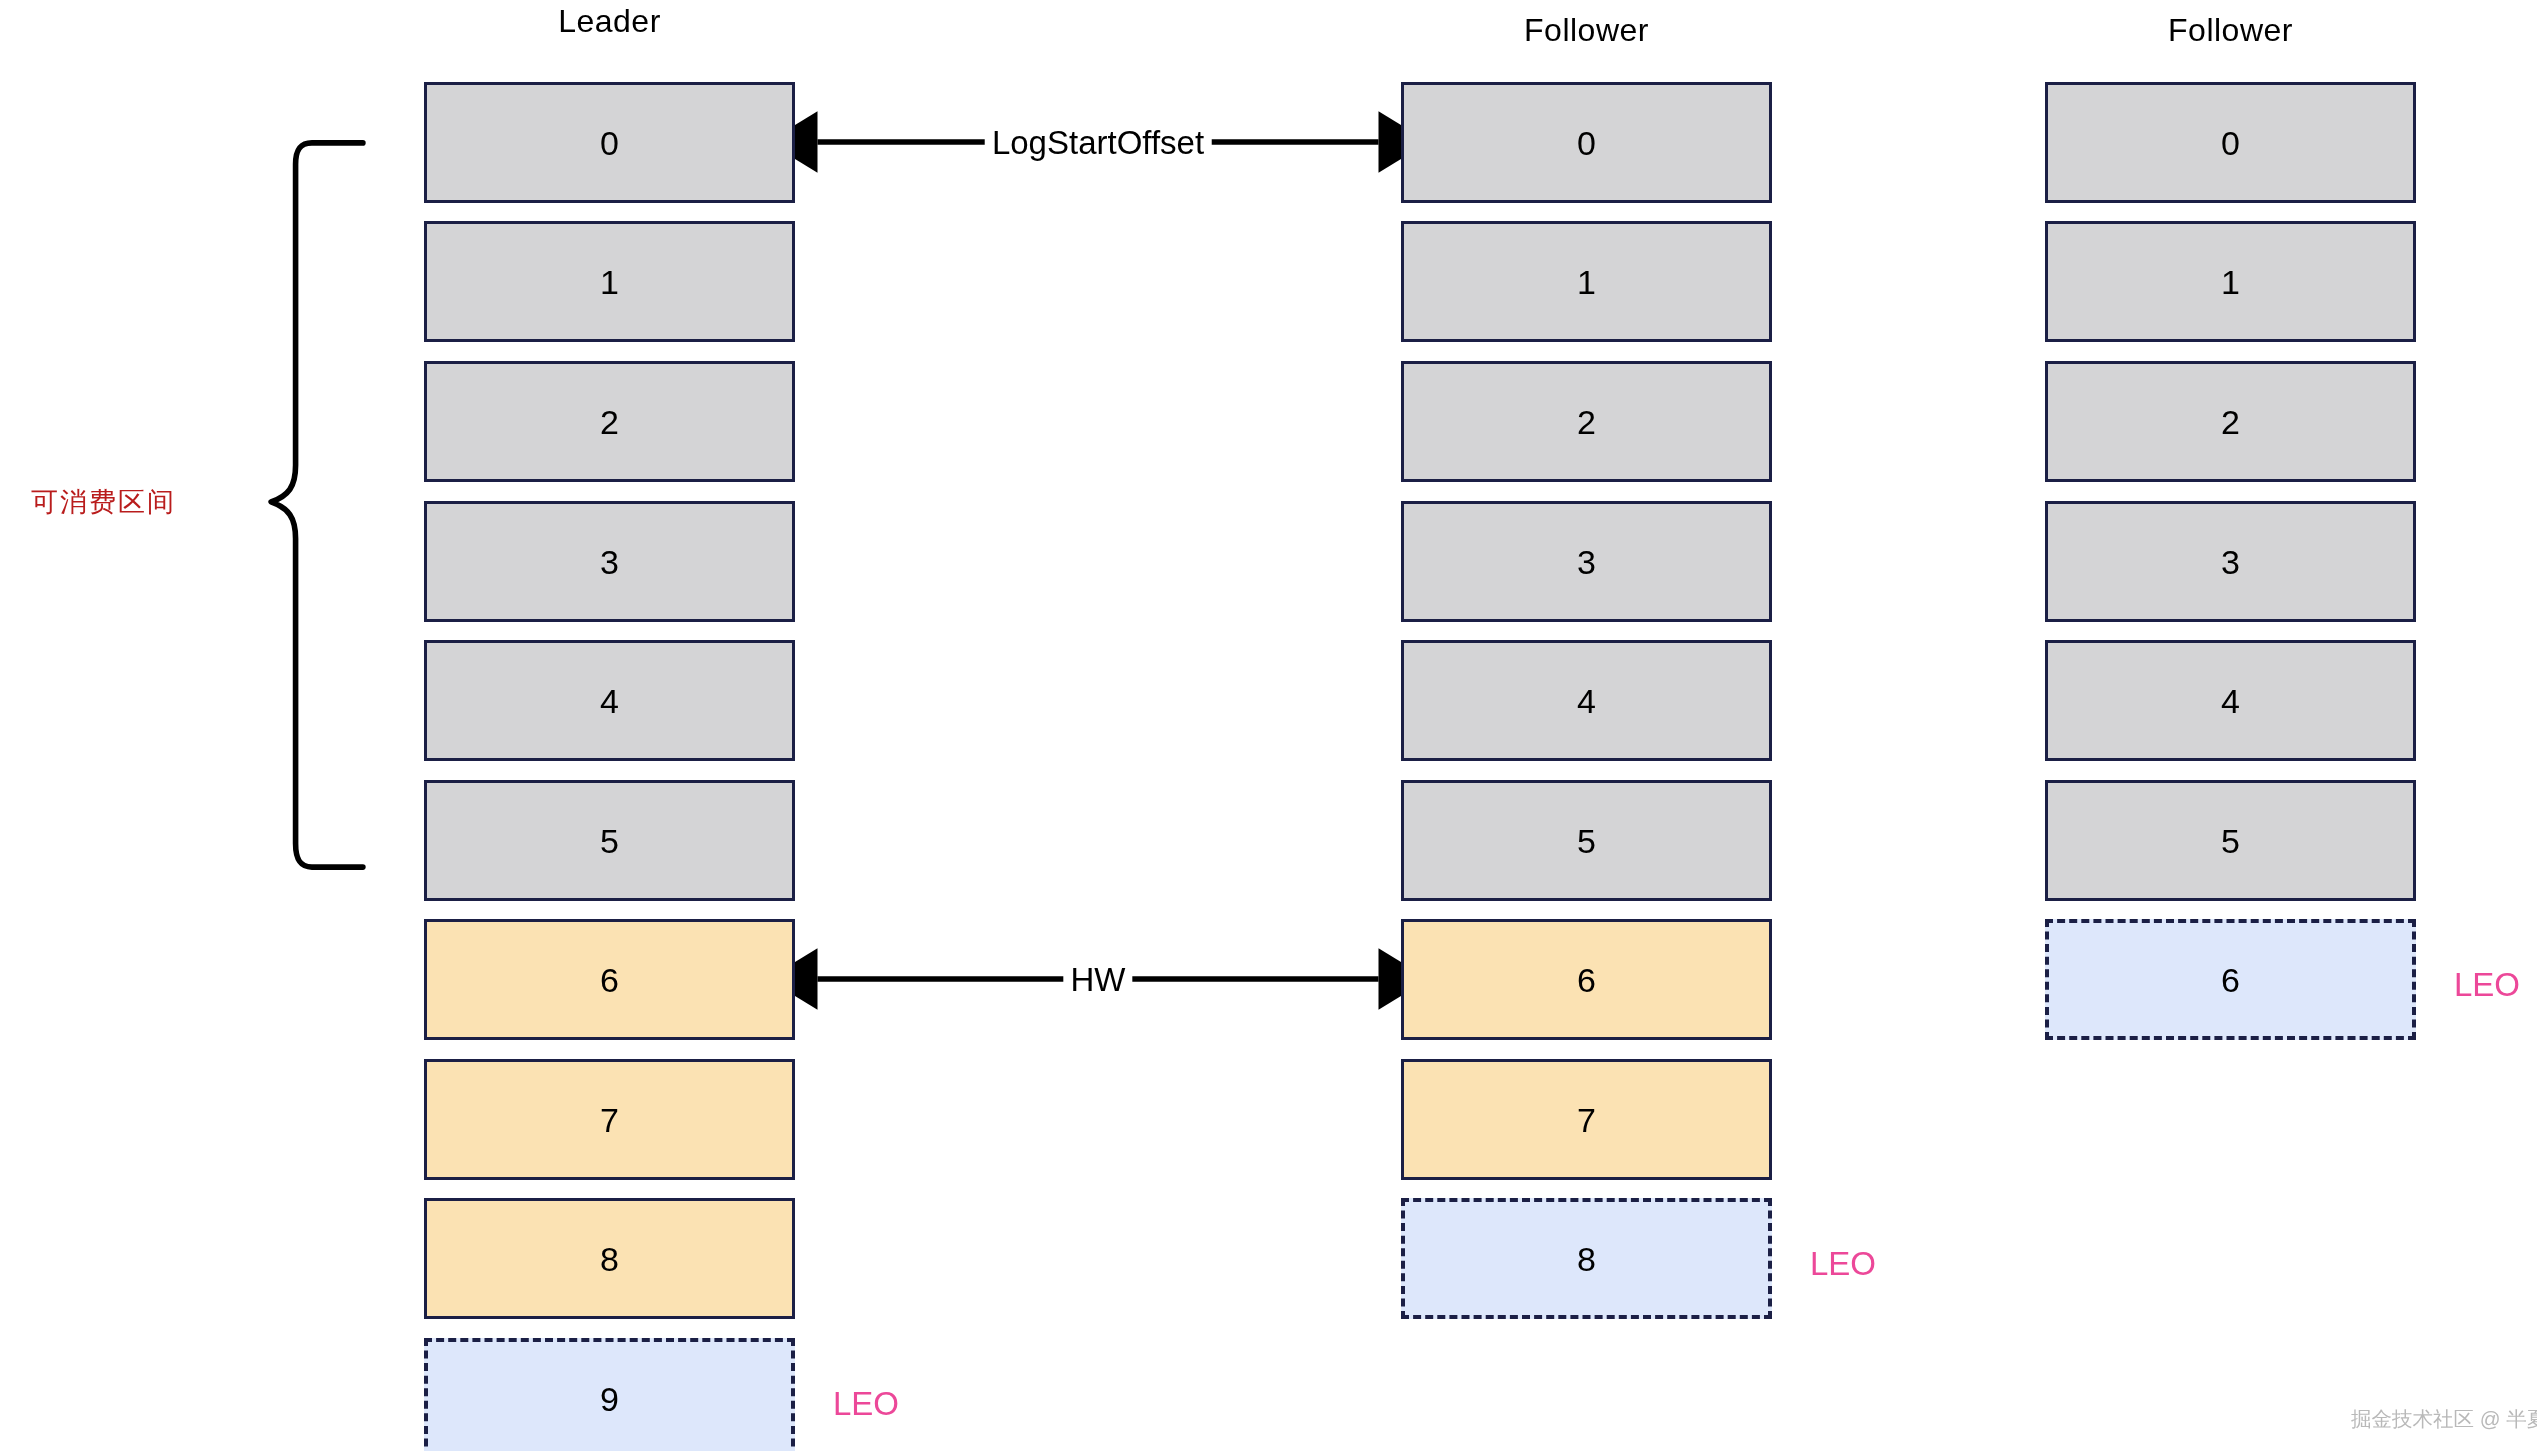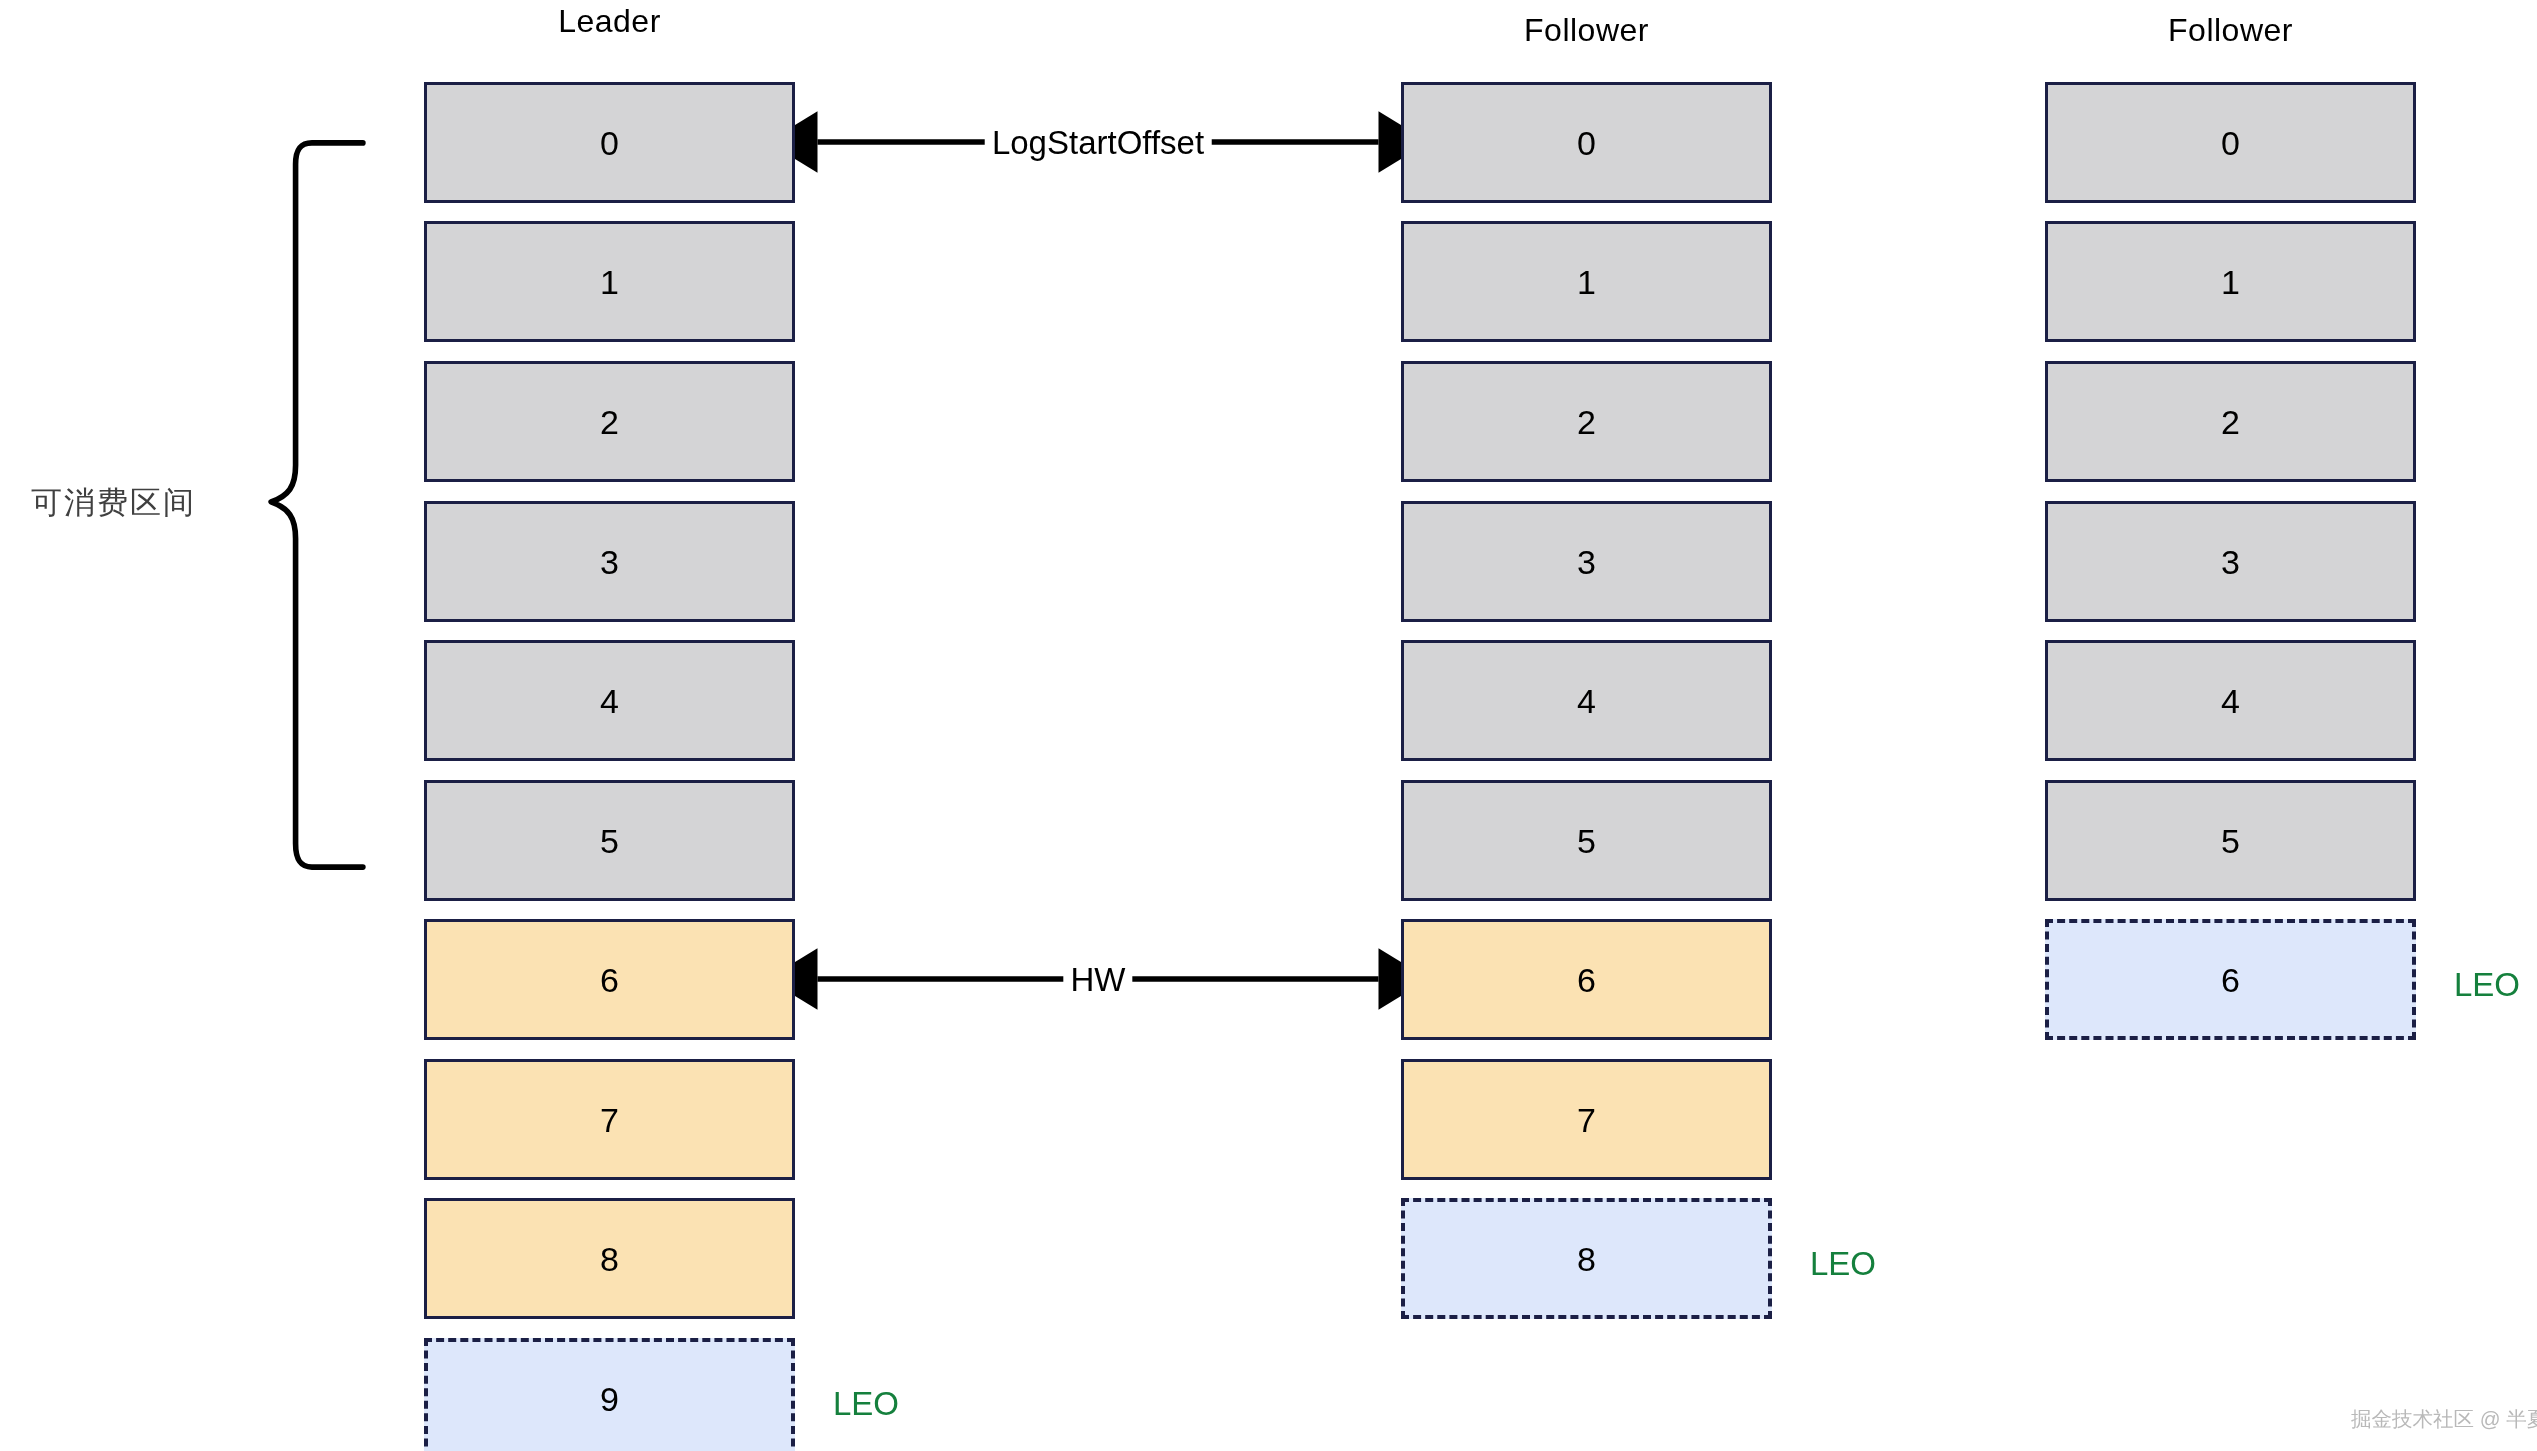--- a/index.html
+++ b/index.html
@@ -52,21 +52,21 @@
   .cell.leo {
     background: #dde7fb;
     border: 4.6px dashed #1b1f45;
   }
 
   
   .leo-label {
     position: absolute;
     font-size: 33px;
     line-height: 33px;
-    color: #15803d;
+    color: #ec4899;
     white-space: nowrap;
   }
 
   
   .arrow-row {
     position: absolute;
     height: 66px;
   }
   .arrow-row svg { display: block; }
   .arrow-caption {
@@ -79,23 +79,23 @@
     font-size: 33px;
     line-height: 33px;
     color: #000000;
     white-space: nowrap;
   }
 
   
   .brace-wrap { position: absolute; }
   .brace-label {
     position: absolute;
-    font-size: 31px;
+    font-size: 27px;
     line-height: 31px;
-    color: #404040;
+    color: #b91c1c;
     white-space: nowrap;
     letter-spacing: 2px;
   }
 
   
   .watermark {
     position: absolute;
     font-size: 20.5px;
     line-height: 20.5px;
     color: #b9b9b9;

